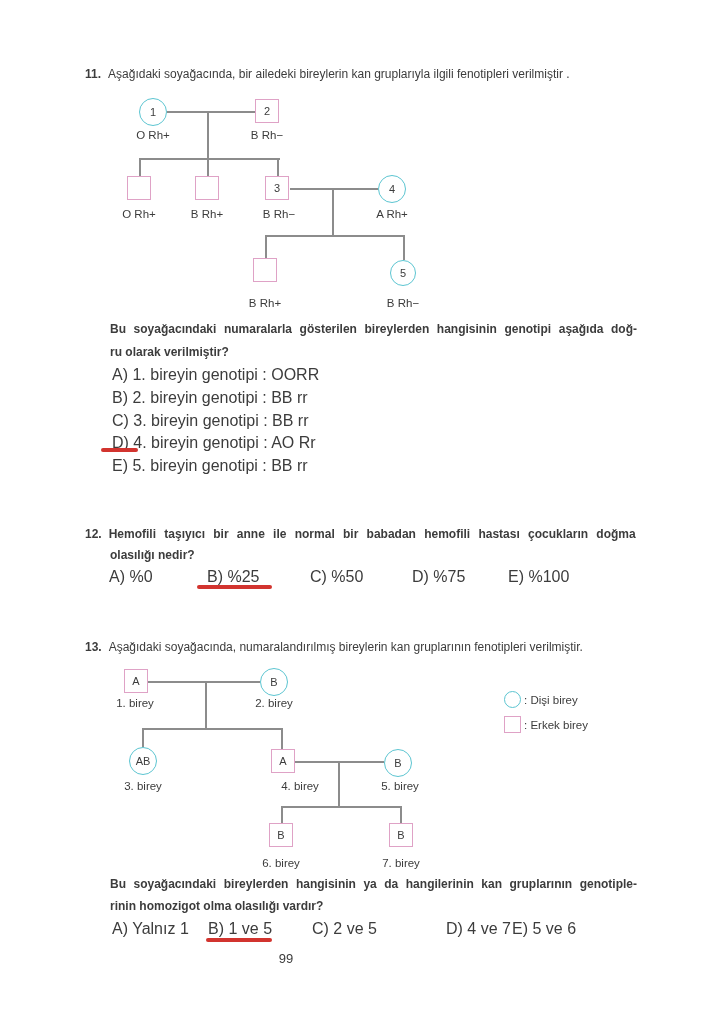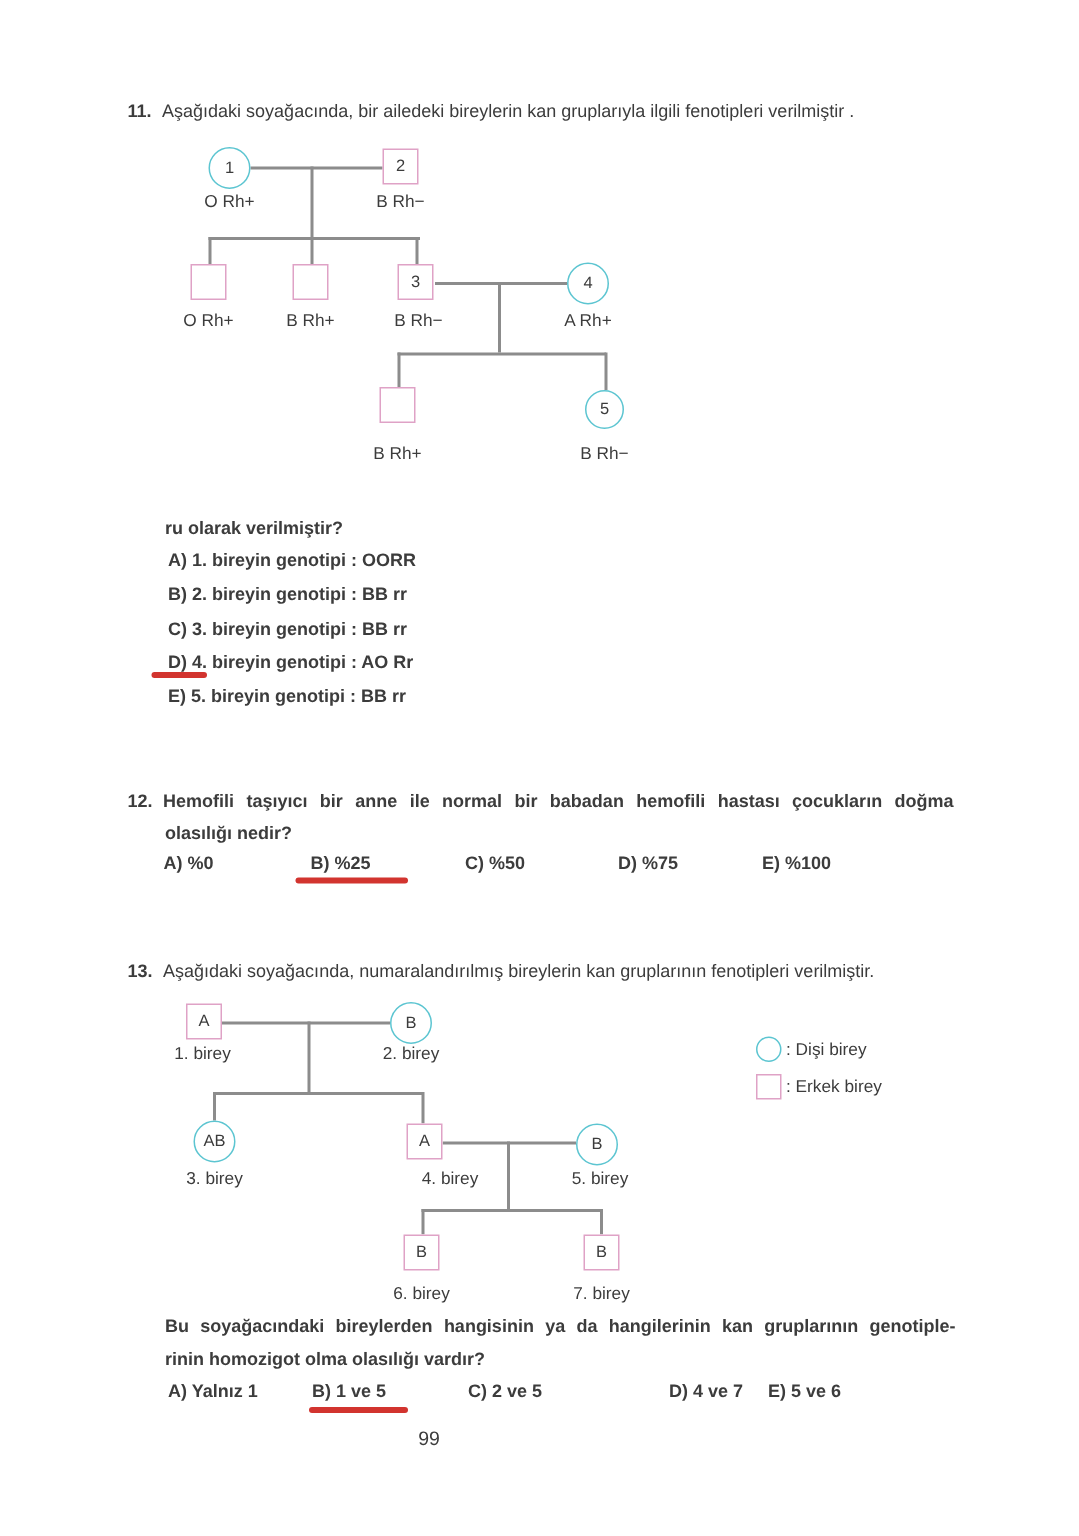--- a/index.html
+++ b/index.html
@@ -7,21 +7,21 @@
   body { font-family:"Liberation Sans","DejaVu Sans",sans-serif; color:#3c3c3c; }
   #page {
     position:relative; width:719px; height:1024px; margin:0 auto;
     background:#ffffff; overflow:hidden; font-size:12px;
   }
   .abs { position:absolute; }
   .qline { position:absolute; white-space:nowrap; font-size:12px; }
   .qnum { font-weight:bold; margin-right:7px; }
   .stem { position:absolute; font-weight:bold; font-size:12px; white-space:nowrap; }
   .stem.just { white-space:normal; width:527px; text-align:justify; text-align-last:justify; }
-  .opt { position:absolute; font-size:12px; white-space:nowrap;font-weight:bold; }
+  .opt { position:absolute; font-size:16px; white-space:nowrap; }
   .underline { position:absolute; height:4px; background:var(--answer_underline); border-radius:2px; }
   .ped { position:absolute; }
   .hline { position:absolute; height:1.5px; background:var(--line); }
   .vline { position:absolute; width:1.5px; background:var(--line); }
   .circle, .square {
     position:absolute; background:#fff; display:flex; align-items:center; justify-content:center;
     font-size:11px; color:#3c3c3c;
   }
   .circle { border:1.5px solid var(--female); border-radius:50%; }
   .square { border:1.5px solid var(--male); }
@@ -83,20 +83,21 @@
     <div class="square" style="left:153px; top:168px; width:24px; height:24px;">
         <span></span>
       </div>
     <div class="circle" style="left:290px; top:170px; width:26px; height:26px;">
         <span>5</span>
       </div>
     <div class="dlabel" style="left:125px; top:207px;">B Rh+</div>
     <div class="dlabel" style="left:263px; top:207px;">B Rh−</div>
   </div>
 
+  <div class="stem just" style="left:110px; top:322px;">Bu soyağacındaki numaralarla gösterilen bireylerden hangisinin genotipi aşağıda doğ-</div>
   <div class="stem" style="left:110px; top:345px;">ru olarak verilmiştir?</div>
 
   <div class="opt" style="left:112px; top:366px;">A) 1. bireyin genotipi : OORR</div>
   <div class="opt" style="left:112px; top:389px;">B) 2. bireyin genotipi : BB rr</div>
   <div class="opt" style="left:112px; top:412px;">C) 3. bireyin genotipi : BB rr</div>
   <div class="opt" style="left:112px; top:434px;">D) 4. bireyin genotipi : AO Rr</div>
   <div class="underline" style="left:101px; top:448px; width:37px;"></div>
   <div class="opt" style="left:112px; top:457px;">E) 5. bireyin genotipi : BB rr</div>
 
   <div class="qline" style="left:85px; top:527px; font-weight:bold;">

